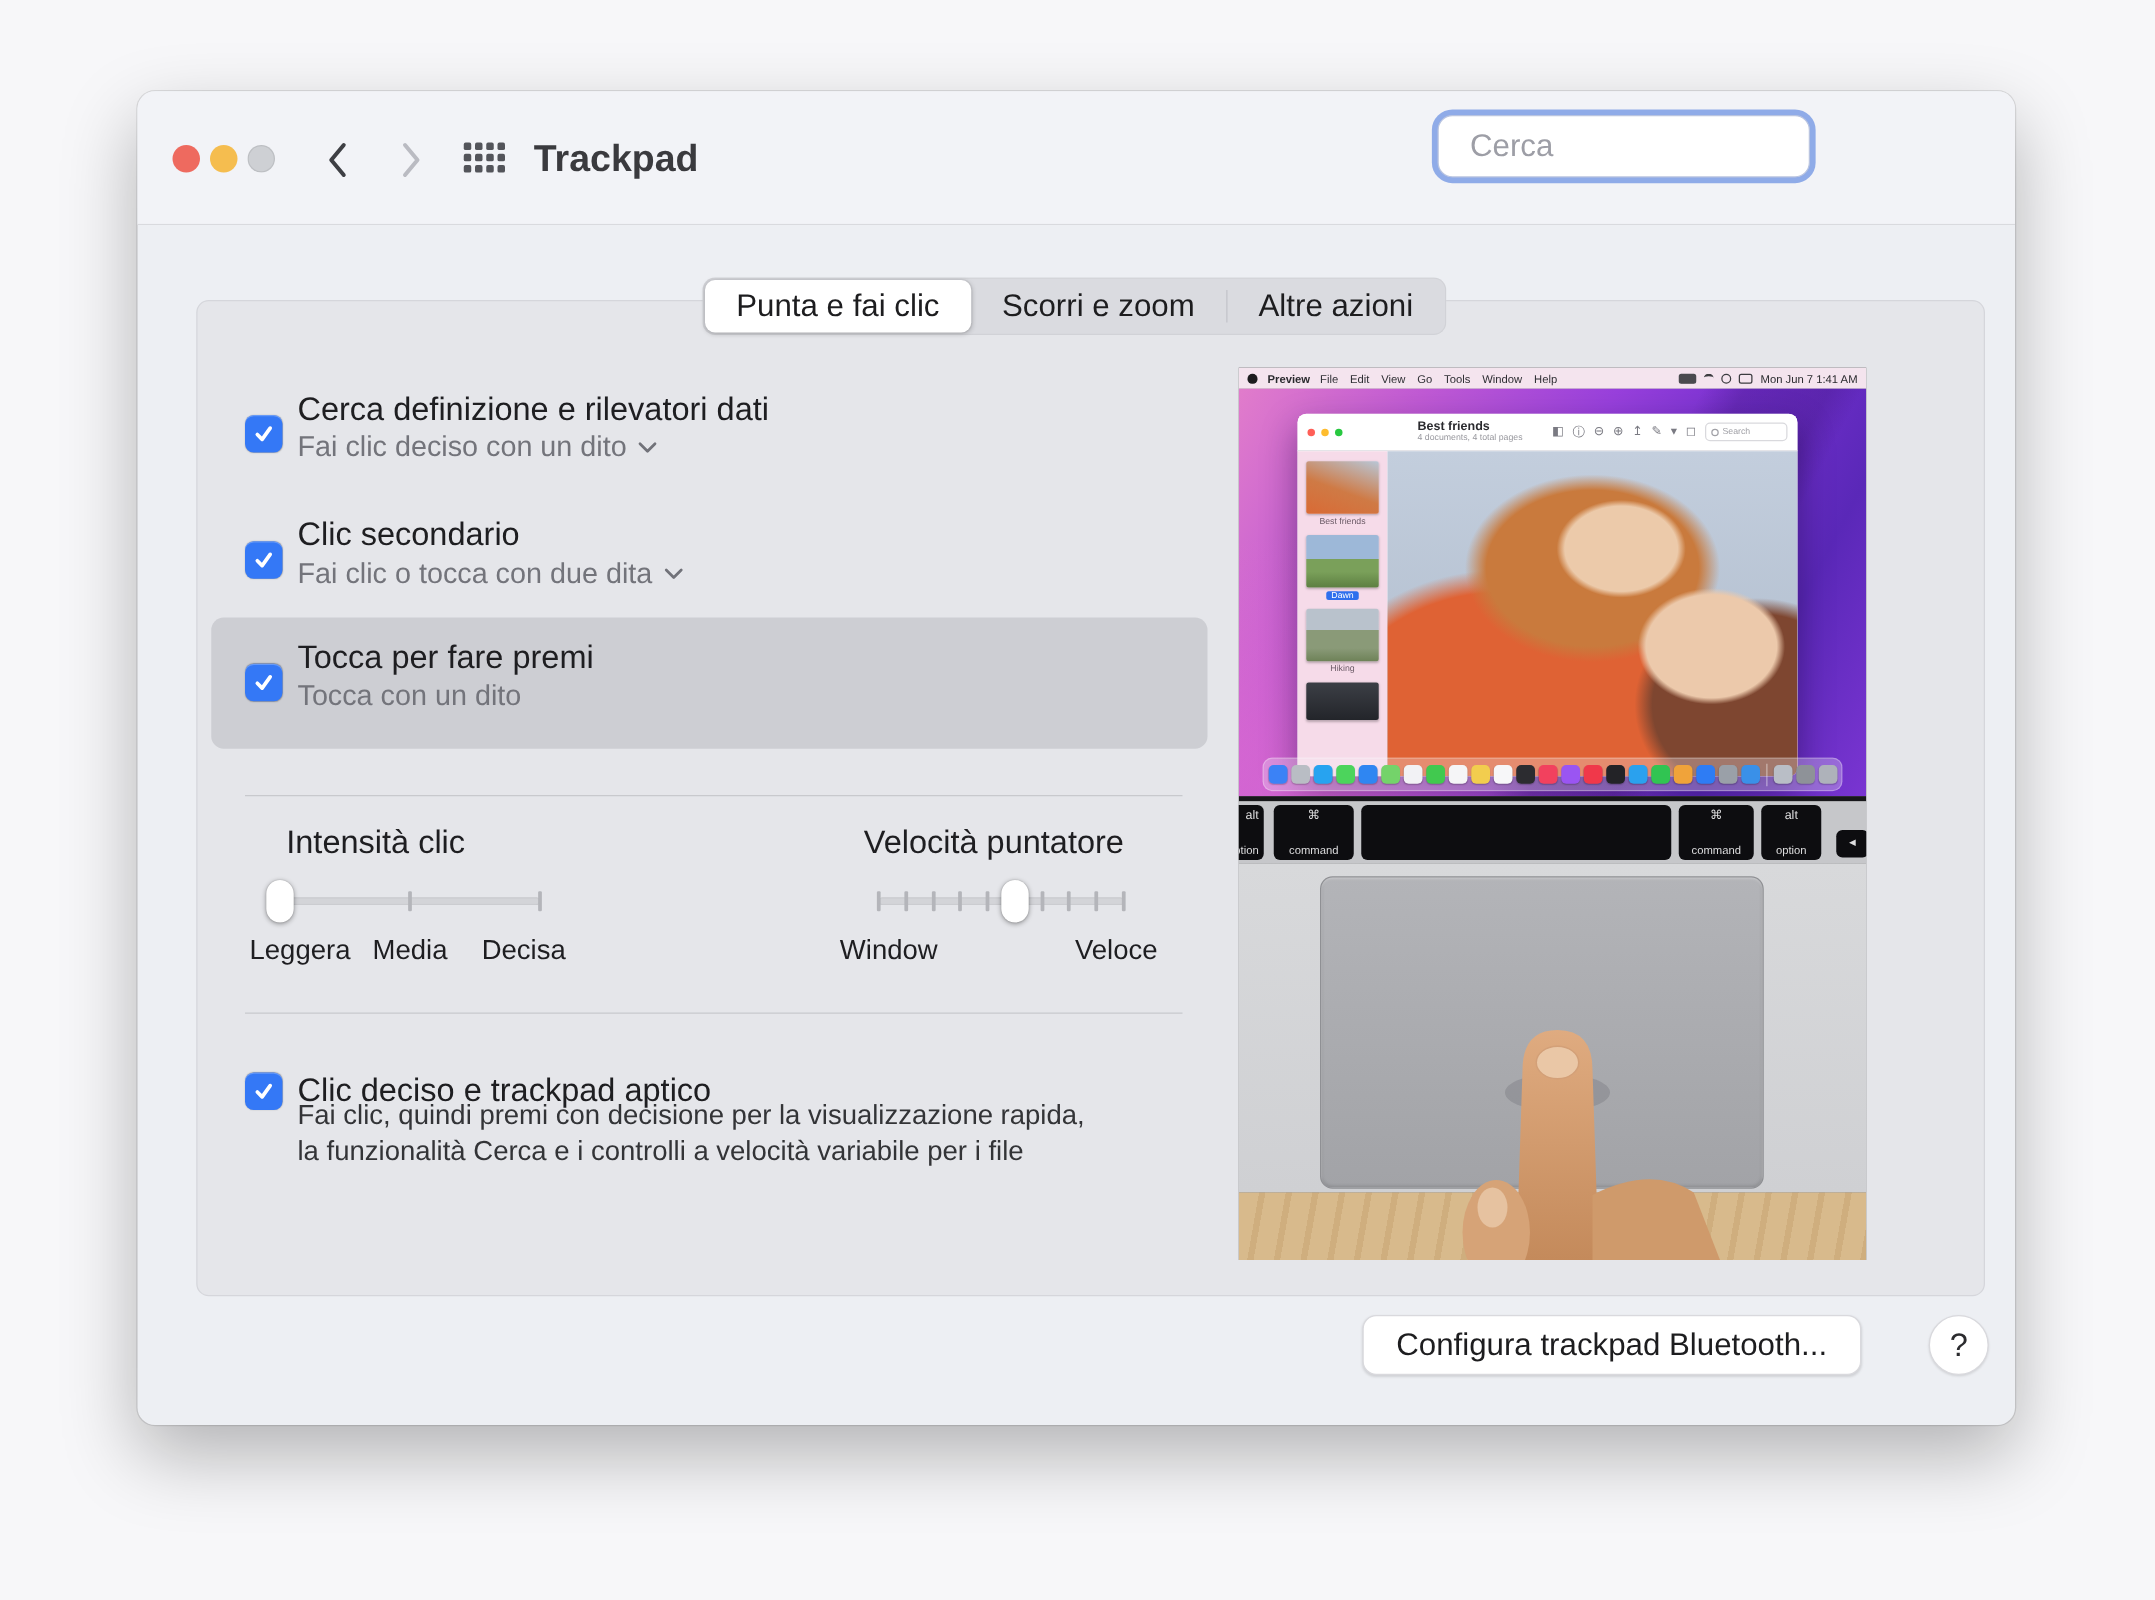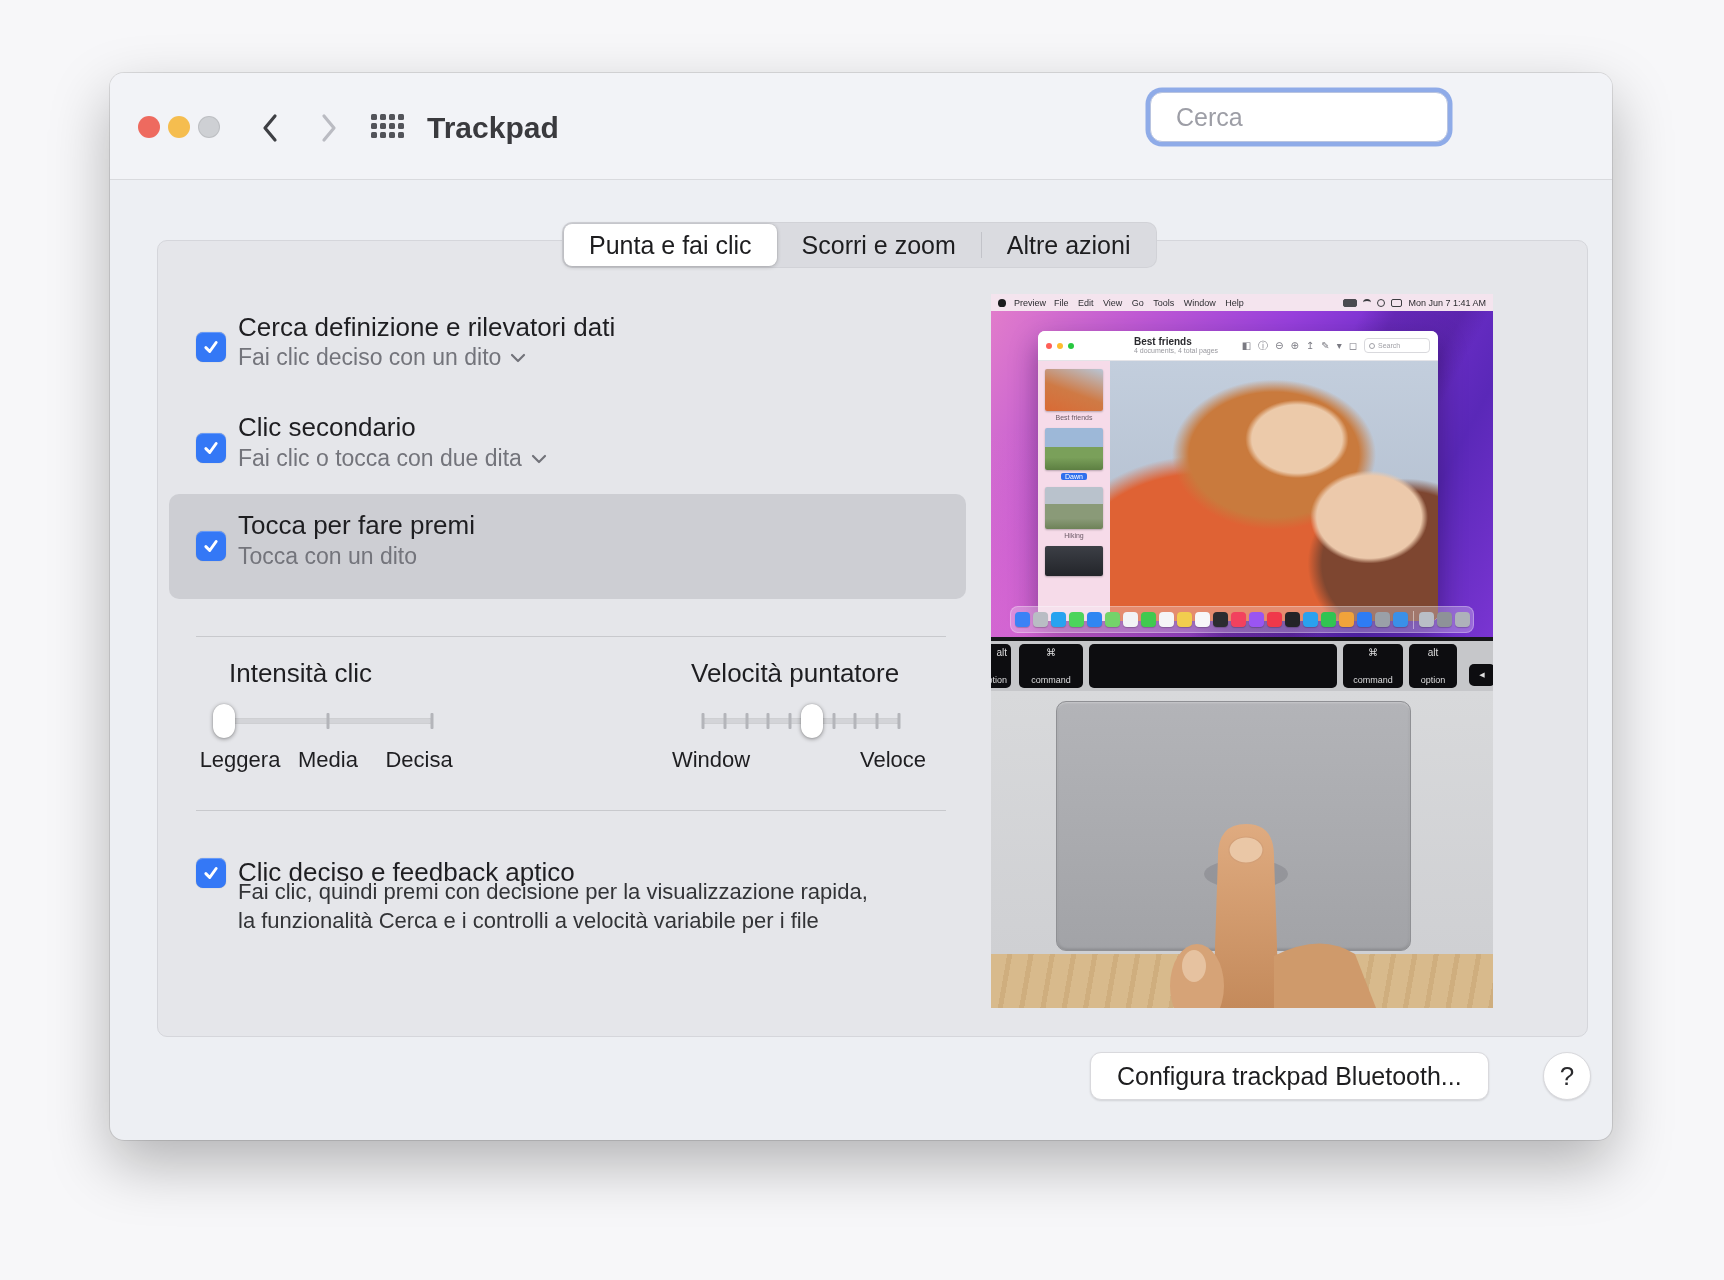--- a/index.html
+++ b/index.html
@@ -117,21 +117,21 @@
   .video{
     position:absolute;left:833px;top:53px;width:502px;height:714px;
     overflow:hidden;background:#777;
   }
   .menubar{
     position:absolute;left:0;top:0;width:100%;height:17px;background:#f4e4ee;
     display:flex;align-items:center;padding:0 7px;box-sizing:border-box;gap:8px;
     font-size:9px;color:#2a2a2e;
   }
   .apple-icon{width:8px;height:8px;border-radius:50% 50% 45% 45%;background:#1c1c1e;flex:none;}
-  .mb-app{font-weight:normal;}
+  .mb-app{font-weight:bold;}
   .mb-menus{word-spacing:7px;color:#2e2e33;}
   .mb-right{margin-left:auto;display:flex;align-items:center;gap:6px;}
   .mb-batt{width:12px;height:6px;border:1px solid #4a4a4f;border-radius:2px;background:#4a4a4f;}
   .mb-wifi{width:8px;height:5px;border-top:2px solid #3c3c40;border-radius:50% 50% 0 0;}
   .mb-glass{width:6px;height:6px;border:1.5px solid #3c3c40;border-radius:50%;}
   .mb-cc{width:9px;height:6px;border:1px solid #3c3c40;border-radius:2px;}
   .mb-clock{white-space:nowrap;}
 
   .desktop{
     position:absolute;left:0;top:17px;width:100%;height:326px;
@@ -347,21 +347,21 @@
       <div class="tick-label" style="left:553px;top:506px">Window</div>
       <div class="tick-label" style="left:735px;top:506px">Veloce</div>
 
       <div class="divider" style="top:569px"></div>
 
       <div class="checkbox" style="left:38px;top:617px">
         <svg width="18" height="18" viewBox="0 0 14 14">
             <path d="M3 7.5 L6 10.5 L11 3.5" stroke="#fff" stroke-width="2.3" fill="none" stroke-linecap="round" stroke-linejoin="round"></path>
           </svg>
       </div>
-      <div class="row-label" style="left:80px;top:616px">Clic deciso e feedback aptico</div>
+      <div class="row-label" style="left:80px;top:616px">Clic deciso e trackpad aptico</div>
       <div class="desc" style="left:80px;top:636px">
         <div>Fai clic, quindi premi con decisione per la visualizzazione rapida,</div>
         <div>la funzionalità Cerca e i controlli a velocità variabile per i file</div>
       </div>
 
       <div class="video">
         <div class="menubar">
           <span class="apple-icon"></span>
           <span class="mb-app">Preview</span>
           <span class="mb-menus">File Edit View Go Tools Window Help</span>

